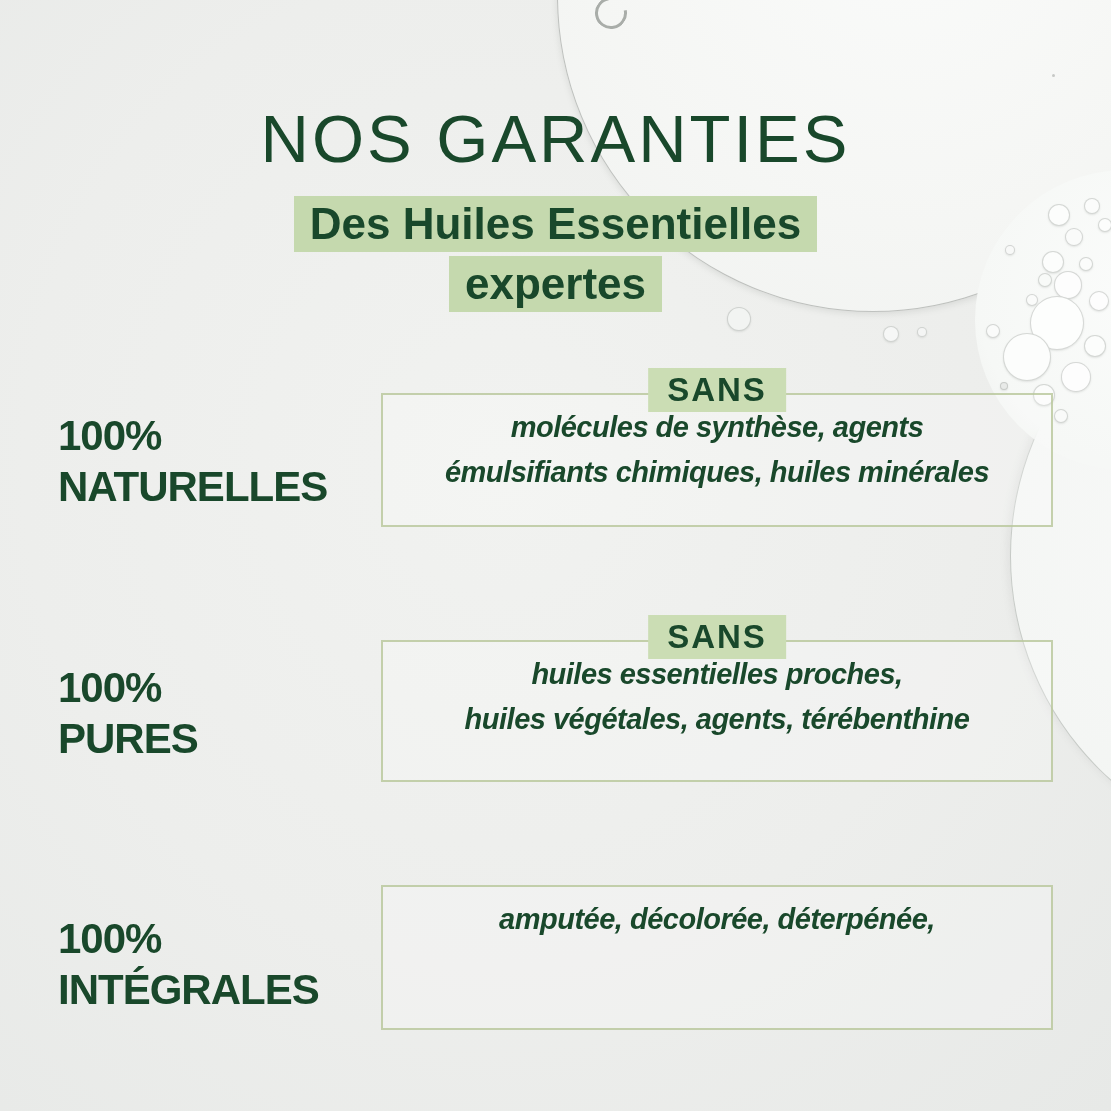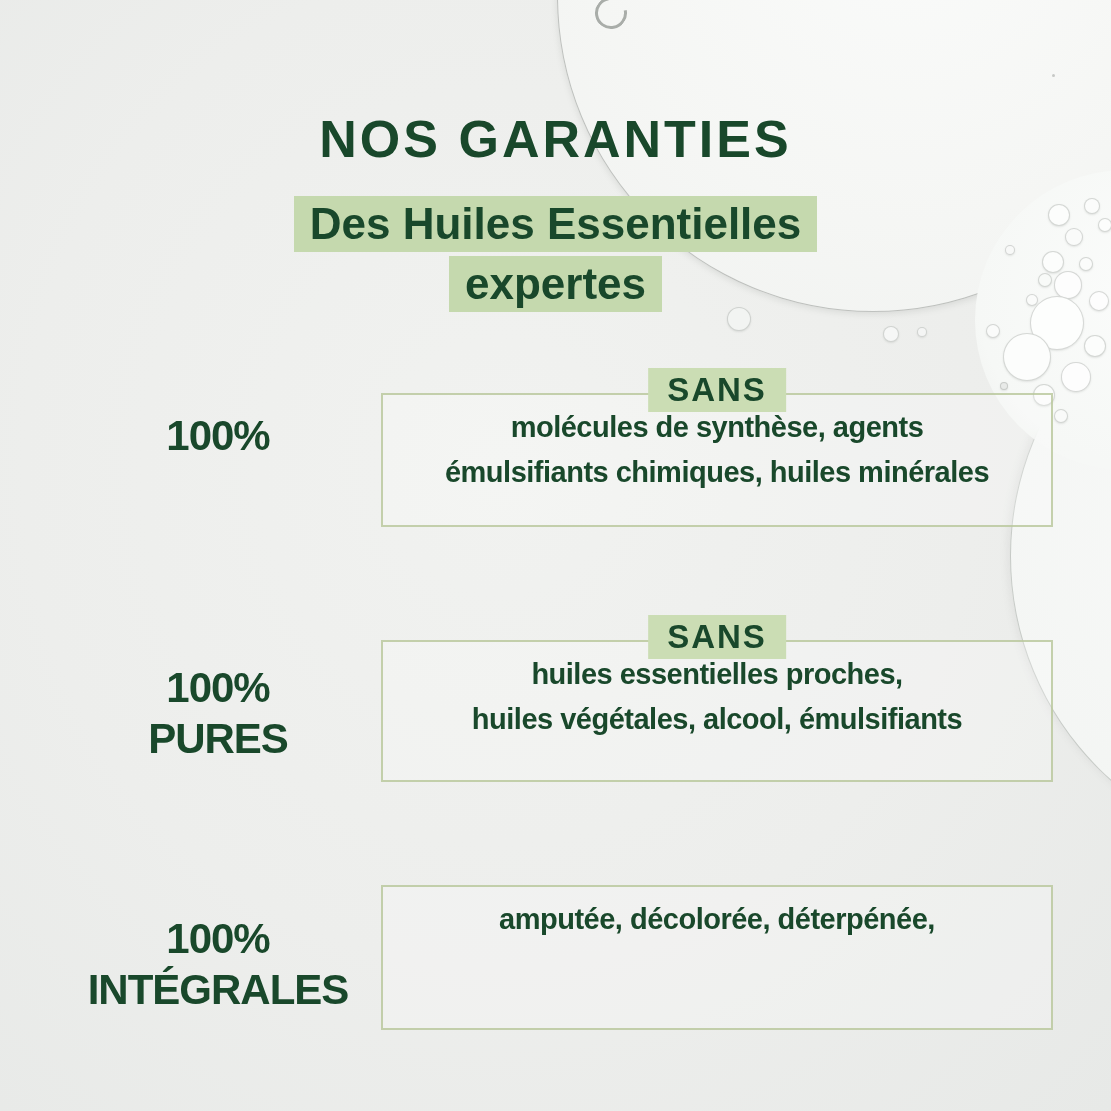--- a/index.html
+++ b/index.html
@@ -32,52 +32,52 @@
   .bubble{position:absolute;border-radius:50%;border:1px solid rgba(150,155,150,.38);
     box-shadow:0 1px 2px rgba(120,125,120,.18);}
   .ring{position:absolute;border-radius:50%;background:transparent;
     border:3px solid rgba(95,100,95,.5);border-top-color:transparent;
     transform:rotate(35deg);}
   .speck{position:absolute;border-radius:50%;background:#c6c8c6;}
   
   .title{
     position:absolute;top:100px;left:0;width:100%;
     margin:0;text-align:center;
-    font-size:52px;line-height:78px;font-weight:bold;letter-spacing:3px;
+    font-size:67px;line-height:78px;font-weight:normal;letter-spacing:3px;
   }
   .sub-line{position:absolute;left:0;width:100%;text-align:center;margin:0;}
   .sub-line.l1{top:196px;}
   .sub-line.l2{top:256px;}
   .hl{
     display:inline-block;background:#c5d9ae;
     font-size:44px;line-height:50px;font-weight:bold;
     padding:3px 16px;
   }
   
   .row{position:absolute;left:0;width:100%;}
   .label{
     position:absolute;left:58px;width:320px;
-    font-size:42px;line-height:51px;font-weight:600;letter-spacing:-1px;text-align:center;
+    font-size:42px;line-height:51px;font-weight:600;letter-spacing:-1px;
   }
   .box{
     position:absolute;left:381px;width:672px;
     border:2px solid rgba(182,198,152,.8);
     background:rgba(253,254,253,.22);
     display:flex;align-items:flex-start;justify-content:center;
     box-sizing:border-box;
   }
   .tag{
     position:absolute;top:-27px;left:50%;transform:translateX(-50%);
     background:#cbddb4;
     font-size:33px;line-height:38px;font-weight:bold;letter-spacing:2px;
     padding:3px 19px;white-space:nowrap;
   }
   .body-text{
     margin:0;padding-top:10px;text-align:center;
-    font-size:29px;line-height:45px;font-weight:600;letter-spacing:-0.5px;
+    font-size:29px;line-height:45px;font-weight:600;letter-spacing:-0.5px;font-style:italic;
   }
   .r1 .label{top:410px;}  .r1 .box{top:393px;height:134px;}
   .r2 .label{top:662px;}  .r2 .box{top:640px;height:142px;}
   .r3 .label{top:913px;}  .r3 .box{top:885px;height:145px;}
 </style>
 </head>
 <body>
 
 <div class="canvas">
 
@@ -115,40 +115,41 @@
   <div class="sub-line l1">
     <span class="hl">Des Huiles Essentielles</span>
   </div>
   <div class="sub-line l2">
     <span class="hl">expertes</span>
   </div>
 
   <section class="row r1">
     <div class="label">
       <div>100%</div>
+      <div>NATURELLES</div>
     </div>
     <div class="box">
       <div class="tag">SANS</div>
       <p class="body-text">
         <span>molécules de synthèse, agents</span><br>
         <span>émulsifiants chimiques, huiles minérales</span>
       </p>
     </div>
   </section>
 
   <section class="row r2">
     <div class="label">
       <div>100%</div>
       <div>PURES</div>
     </div>
     <div class="box">
       <div class="tag">SANS</div>
       <p class="body-text">
         <span>huiles essentielles proches,</span><br>
-        <span>huiles végétales, alcool, émulsifiants</span>
+        <span>huiles végétales, agents, térébenthine</span>
       </p>
     </div>
   </section>
 
   <section class="row r3">
     <div class="label">
       <div>100%</div>
       <div>INTÉGRALES</div>
     </div>
     <div class="box">

